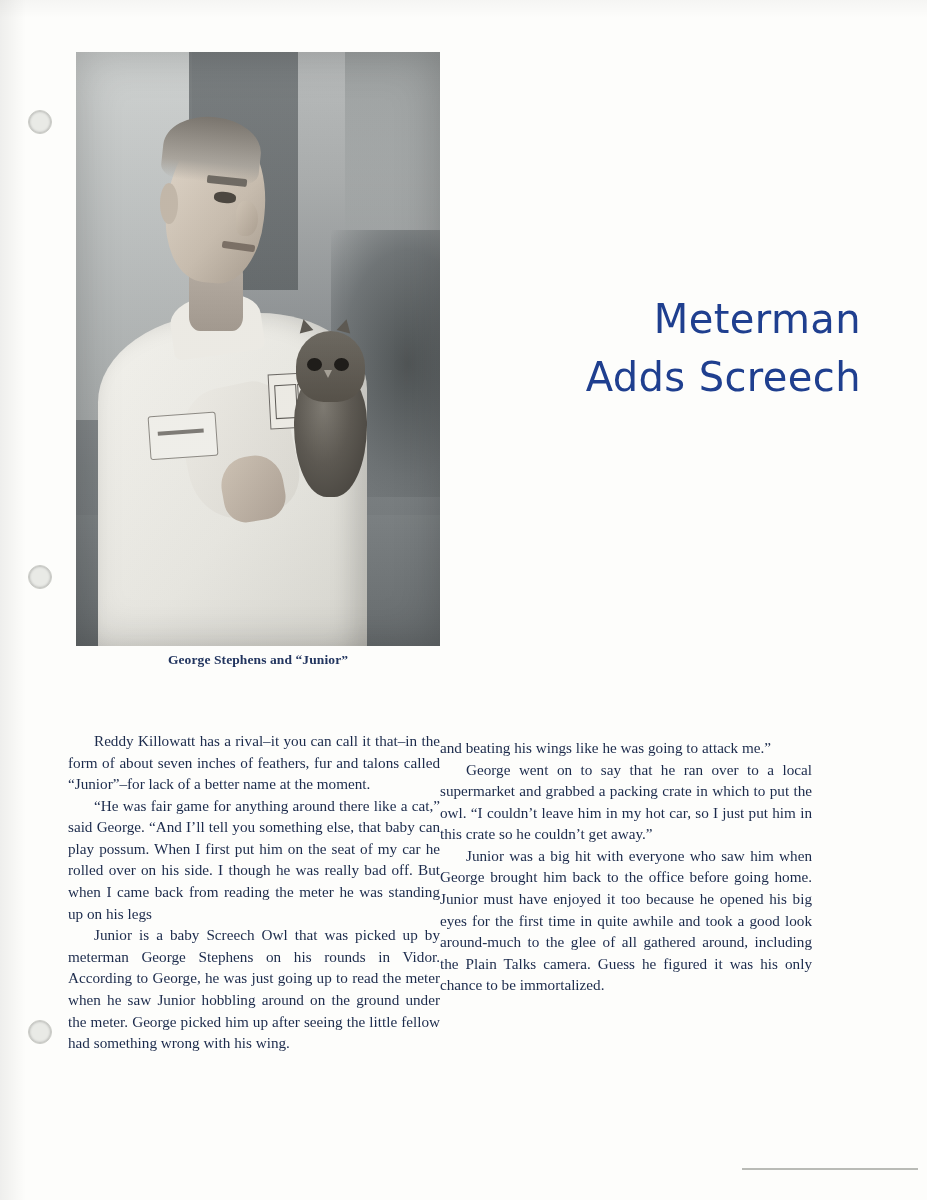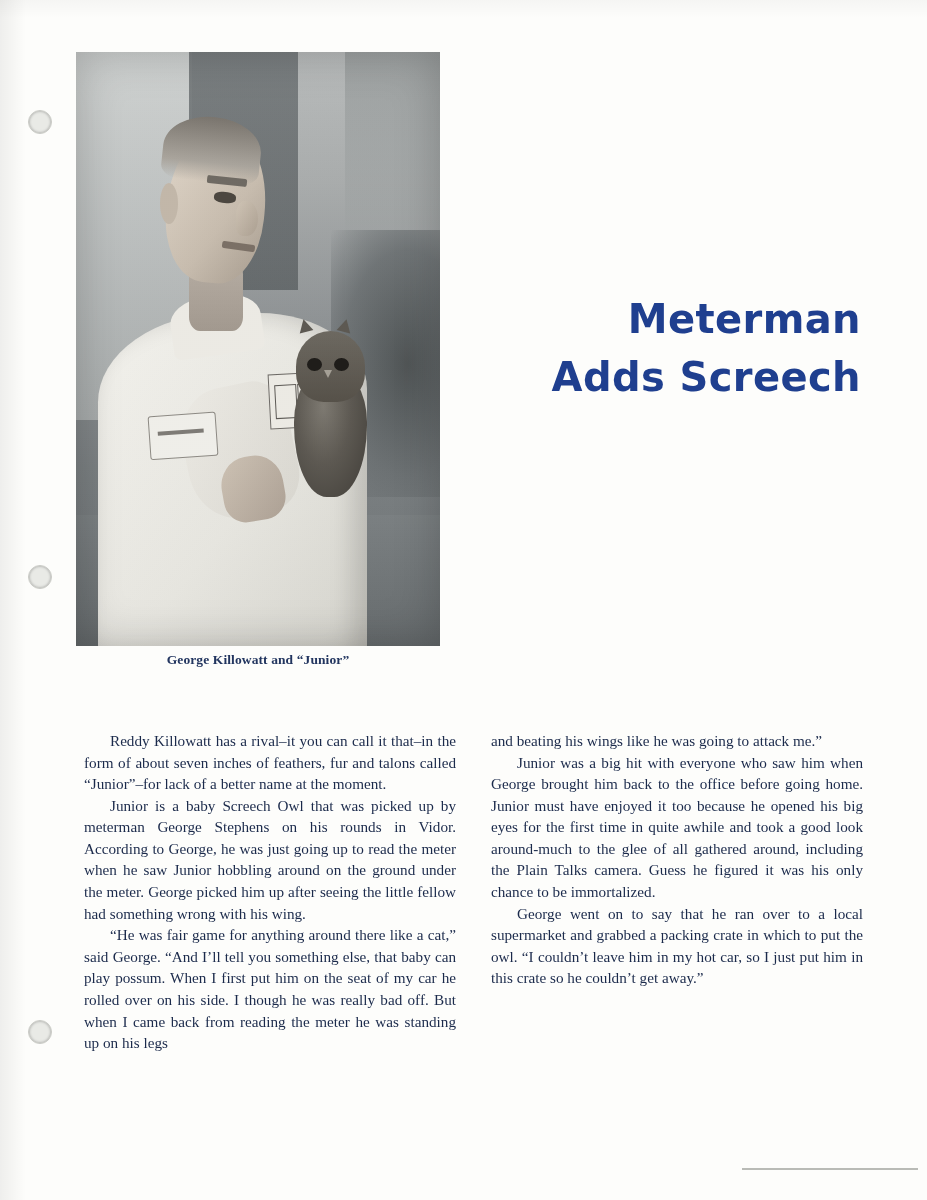--- a/index.html
+++ b/index.html
@@ -348,49 +348,48 @@
   }
 
   .headline {
     position: absolute;
     right: 66px;
     top: 290px;
     width: 420px;
     text-align: right;
     color: #1f3f8f;
     font-family: "DejaVu Sans", sans-serif;
-    font-weight: bold;
+    font-weight: normal;
     font-size: 40px;
     line-height: 1.45;
     letter-spacing: 0.4px;
   }
   .headline .l2 { display: block; }
 
   .columns {
     position: absolute;
-    left: 84px;
+    left: 68px;
     top: 730px;
     width: 780px;
     display: flex;
-    gap: 35px;
   }
   .col {
     width: 372px;
     font-family: "Liberation Serif", serif;
     font-size: 15.2px;
     line-height: 1.42;
     color: #1b2a4b;
     text-align: justify;
     text-justify: inter-word;
   }
   .col p {
     margin: 0 0 0 0;
     text-indent: 26px;
   }
-  .col p.noindent { text-indent: 0; }
+  .col p.noindent { text-indent: 0; margin-top: 7px; }
 </style>
 </head>
 <body>
 
 <div class="page">
 
   <div class="page-scan-edge"></div>
 
   <div class="hole h1"></div>
   <div class="hole h2"></div>
@@ -426,34 +425,34 @@
       <div class="ph-owl-tuftR"></div>
       <div class="ph-owl-eyeL"></div>
       <div class="ph-owl-eyeR"></div>
       <div class="ph-owl-beak"></div>
 
       <div class="photo-grain"></div>
       <div class="photo-vignette"></div>
     </div>
   </div>
 
-  <div class="caption">George Killowatt and “Junior”</div>
+  <div class="caption">George Stephens and “Junior”</div>
 
   <div class="headline">
     <span class="l1">Meterman</span>
     <span class="l2">Adds Screech</span>
   </div>
 
   <div class="columns">
     <div class="col">
       <p>Reddy Killowatt has a rival–it you can call it that–in the form of about seven inches of feathers, fur and talons called “Junior”–for lack of a better name at the moment.</p>
+      <p>“He was fair game for anything around there like a cat,” said George. “And I’ll tell you something else, that baby can play possum. When I first put him on the seat of my car he rolled over on his side. I though he was really bad off. But when I came back from reading the meter he was standing up on his legs</p>
       <p>Junior is a baby Screech Owl that was picked up by meterman George Stephens on his rounds in Vidor. According to George, he was just going up to read the meter when he saw Junior hobbling around on the ground under the meter. George picked him up after seeing the little fellow had something wrong with his wing.</p>
-      <p>“He was fair game for anything around there like a cat,” said George. “And I’ll tell you something else, that baby can play possum. When I first put him on the seat of my car he rolled over on his side. I though he was really bad off. But when I came back from reading the meter he was standing up on his legs</p>
     </div>
     <div class="col">
       <p class="noindent">and beating his wings like he was going to attack me.”</p>
+      <p>George went on to say that he ran over to a local supermarket and grabbed a packing crate in which to put the owl. “I couldn’t leave him in my hot car, so I just put him in this crate so he couldn’t get away.”</p>
       <p>Junior was a big hit with everyone who saw him when George brought him back to the office before going home. Junior must have enjoyed it too because he opened his big eyes for the first time in quite awhile and took a good look around-much to the glee of all gathered around, including the Plain Talks camera. Guess he figured it was his only chance to be immortalized.</p>
-      <p>George went on to say that he ran over to a local supermarket and grabbed a packing crate in which to put the owl. “I couldn’t leave him in my hot car, so I just put him in this crate so he couldn’t get away.”</p>
     </div>
   </div>
 
   <div class="page-bottom-line"></div>
 </div>
 
 </body></html>

